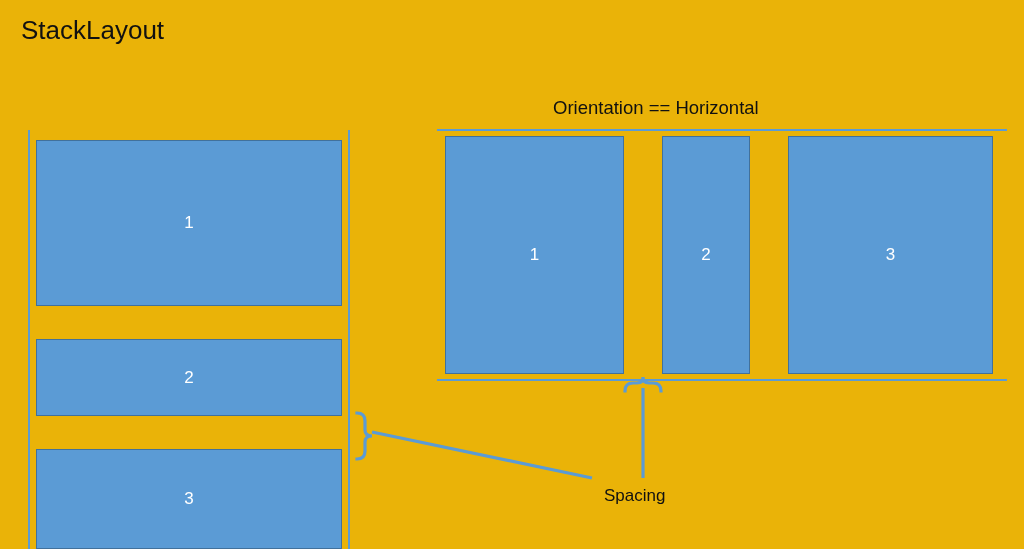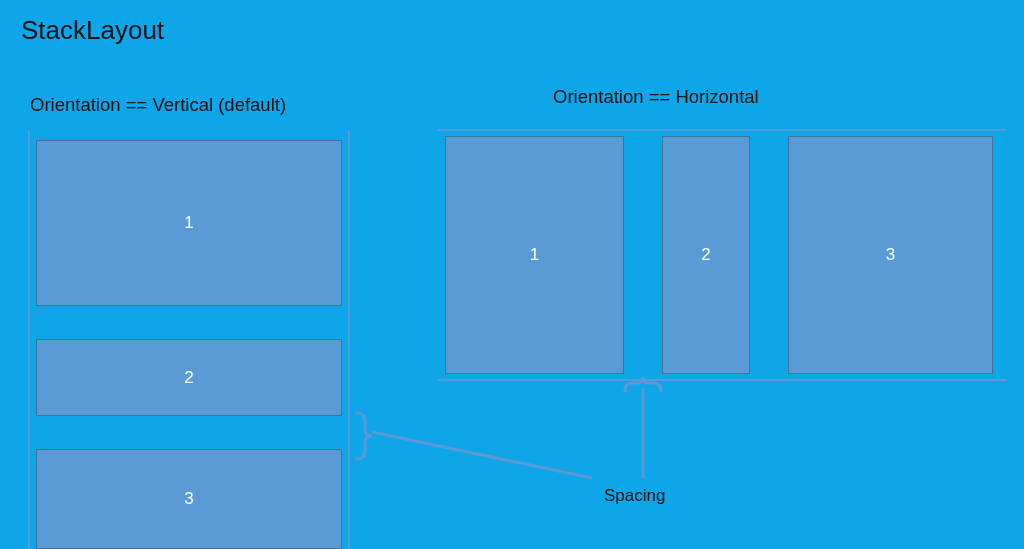--- a/index.html
+++ b/index.html
@@ -10,42 +10,42 @@
   }
   body {
     font-family: "Liberation Sans", sans-serif;
     color: #000000;
   }
   #canvas {
     position: relative;
     width: 1024px;
     height: 549px;
     overflow: hidden;
-    background: #0ea5e9;
+    background: #eab308;
   }
 
   
   .page-title {
     position: absolute;
     left: 21px;
     top: 14px;
     font-size: 26px;
     line-height: 32px;
     color: #111111;
     white-space: nowrap;
   }
   .panel-caption {
     position: absolute;
     font-size: 18.5px;
     line-height: 24px;
     color: #111111;
     white-space: nowrap;
   }
   #caption-vertical   { left: 30px;  top: 93px; }
-  #caption-horizontal { left: 553px; top: 85px; }
+  #caption-horizontal { left: 553px; top: 96px; }
 
   
   .box {
     position: absolute;
     background: #5B9BD5;
     border: 1px solid #41719C;
     box-sizing: border-box;
   }
   .box-label {
     position: absolute;
@@ -107,21 +107,20 @@
     white-space: nowrap;
   }
 </style>
 </head>
 <body>
 
 <div id="canvas">
 
   <div class="page-title">StackLayout</div>
 
-  <div id="caption-vertical" class="panel-caption">Orientation == Vertical (default)</div>
 
   <div id="vstack-rail-left" class="rail-v"></div>
   <div id="vstack-rail-right" class="rail-v"></div>
 
   <div id="vbox-1" class="box">
     <span class="box-label">1</span>
   </div>
   <div id="vbox-2" class="box">
     <span class="box-label">2</span>
   </div>

